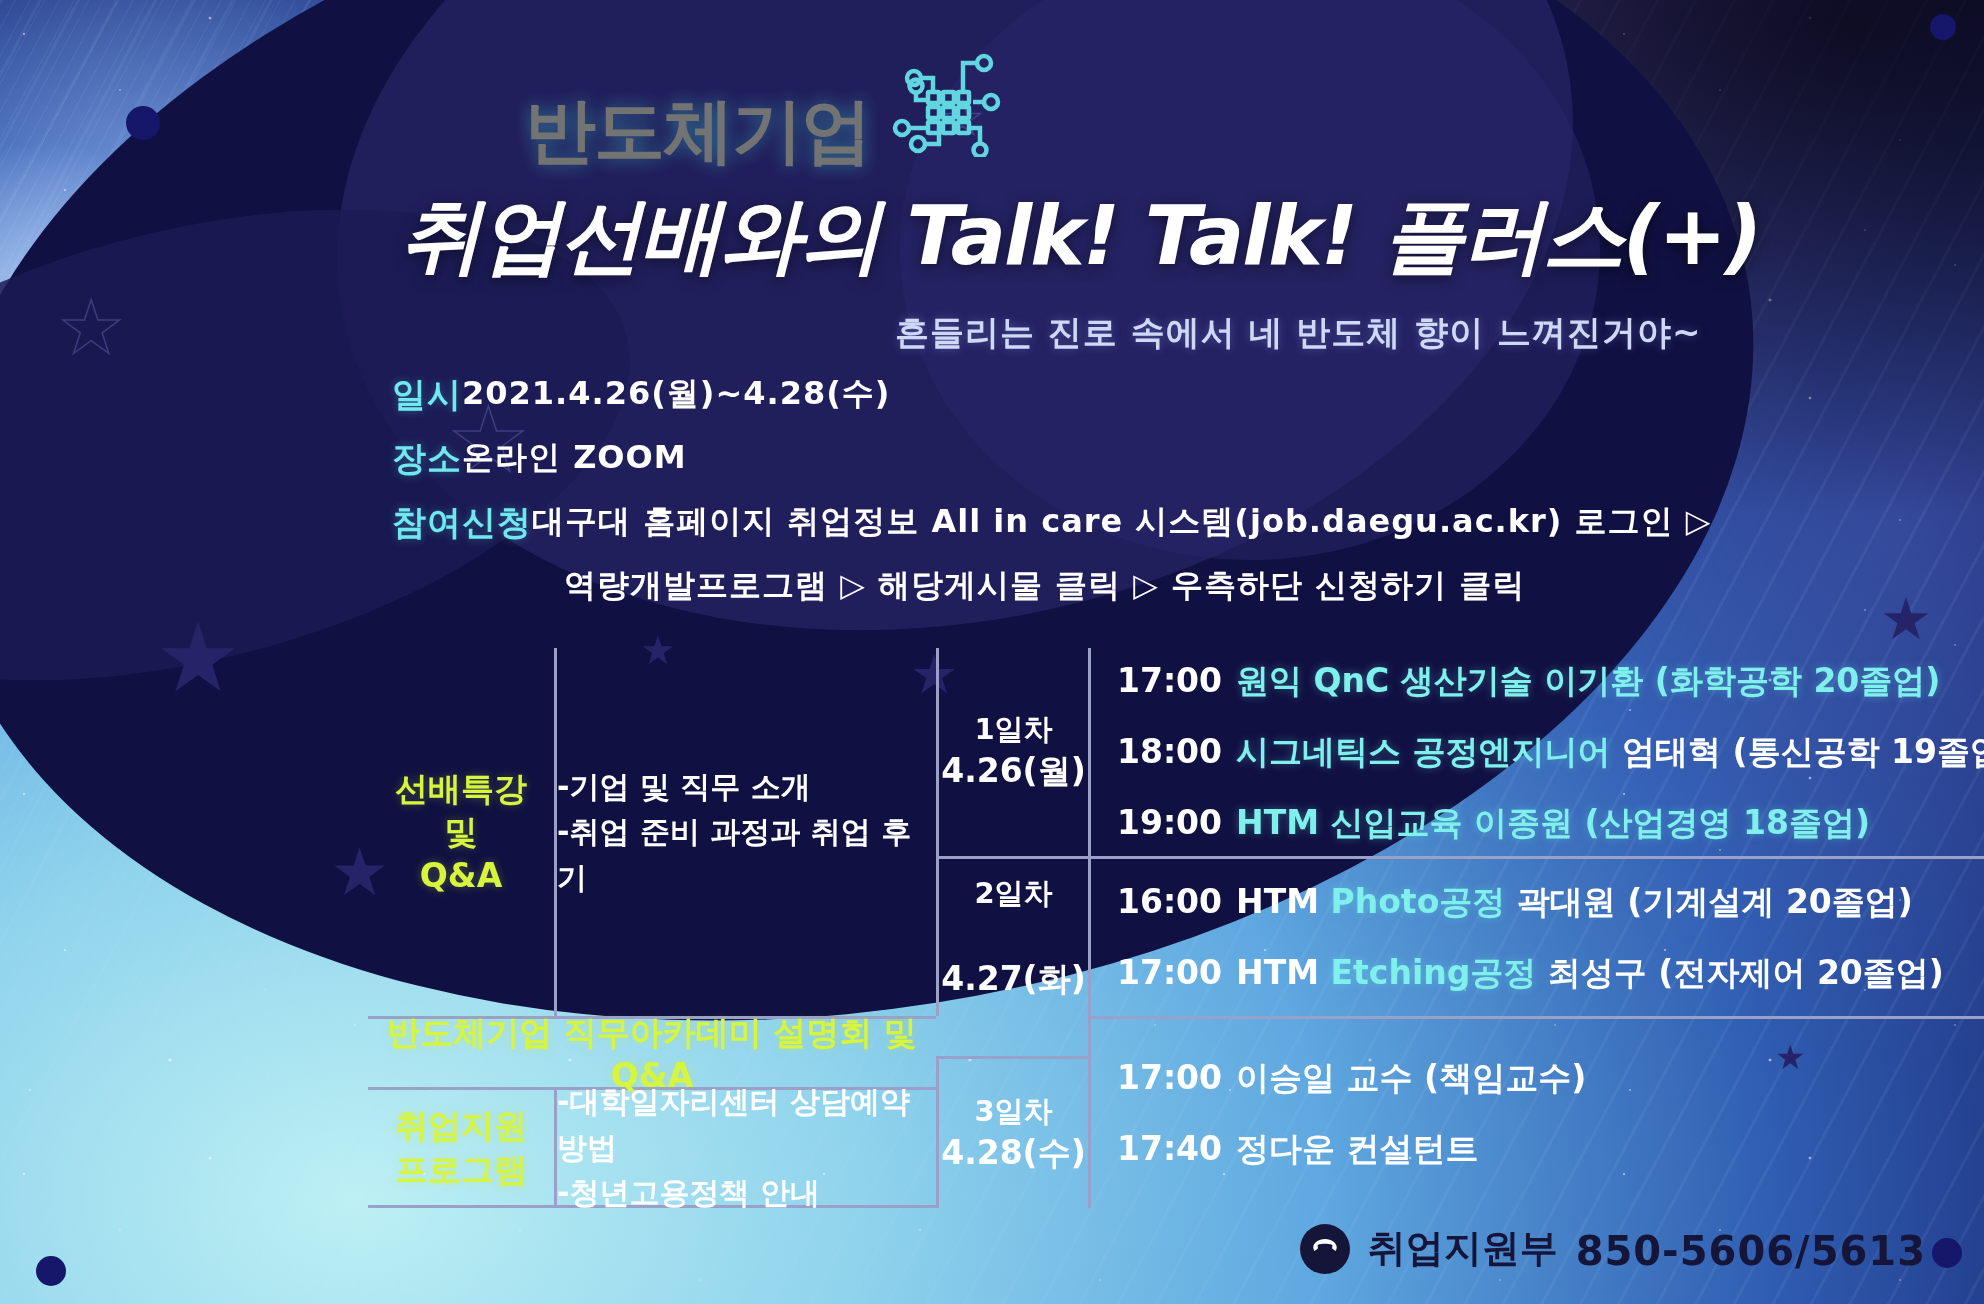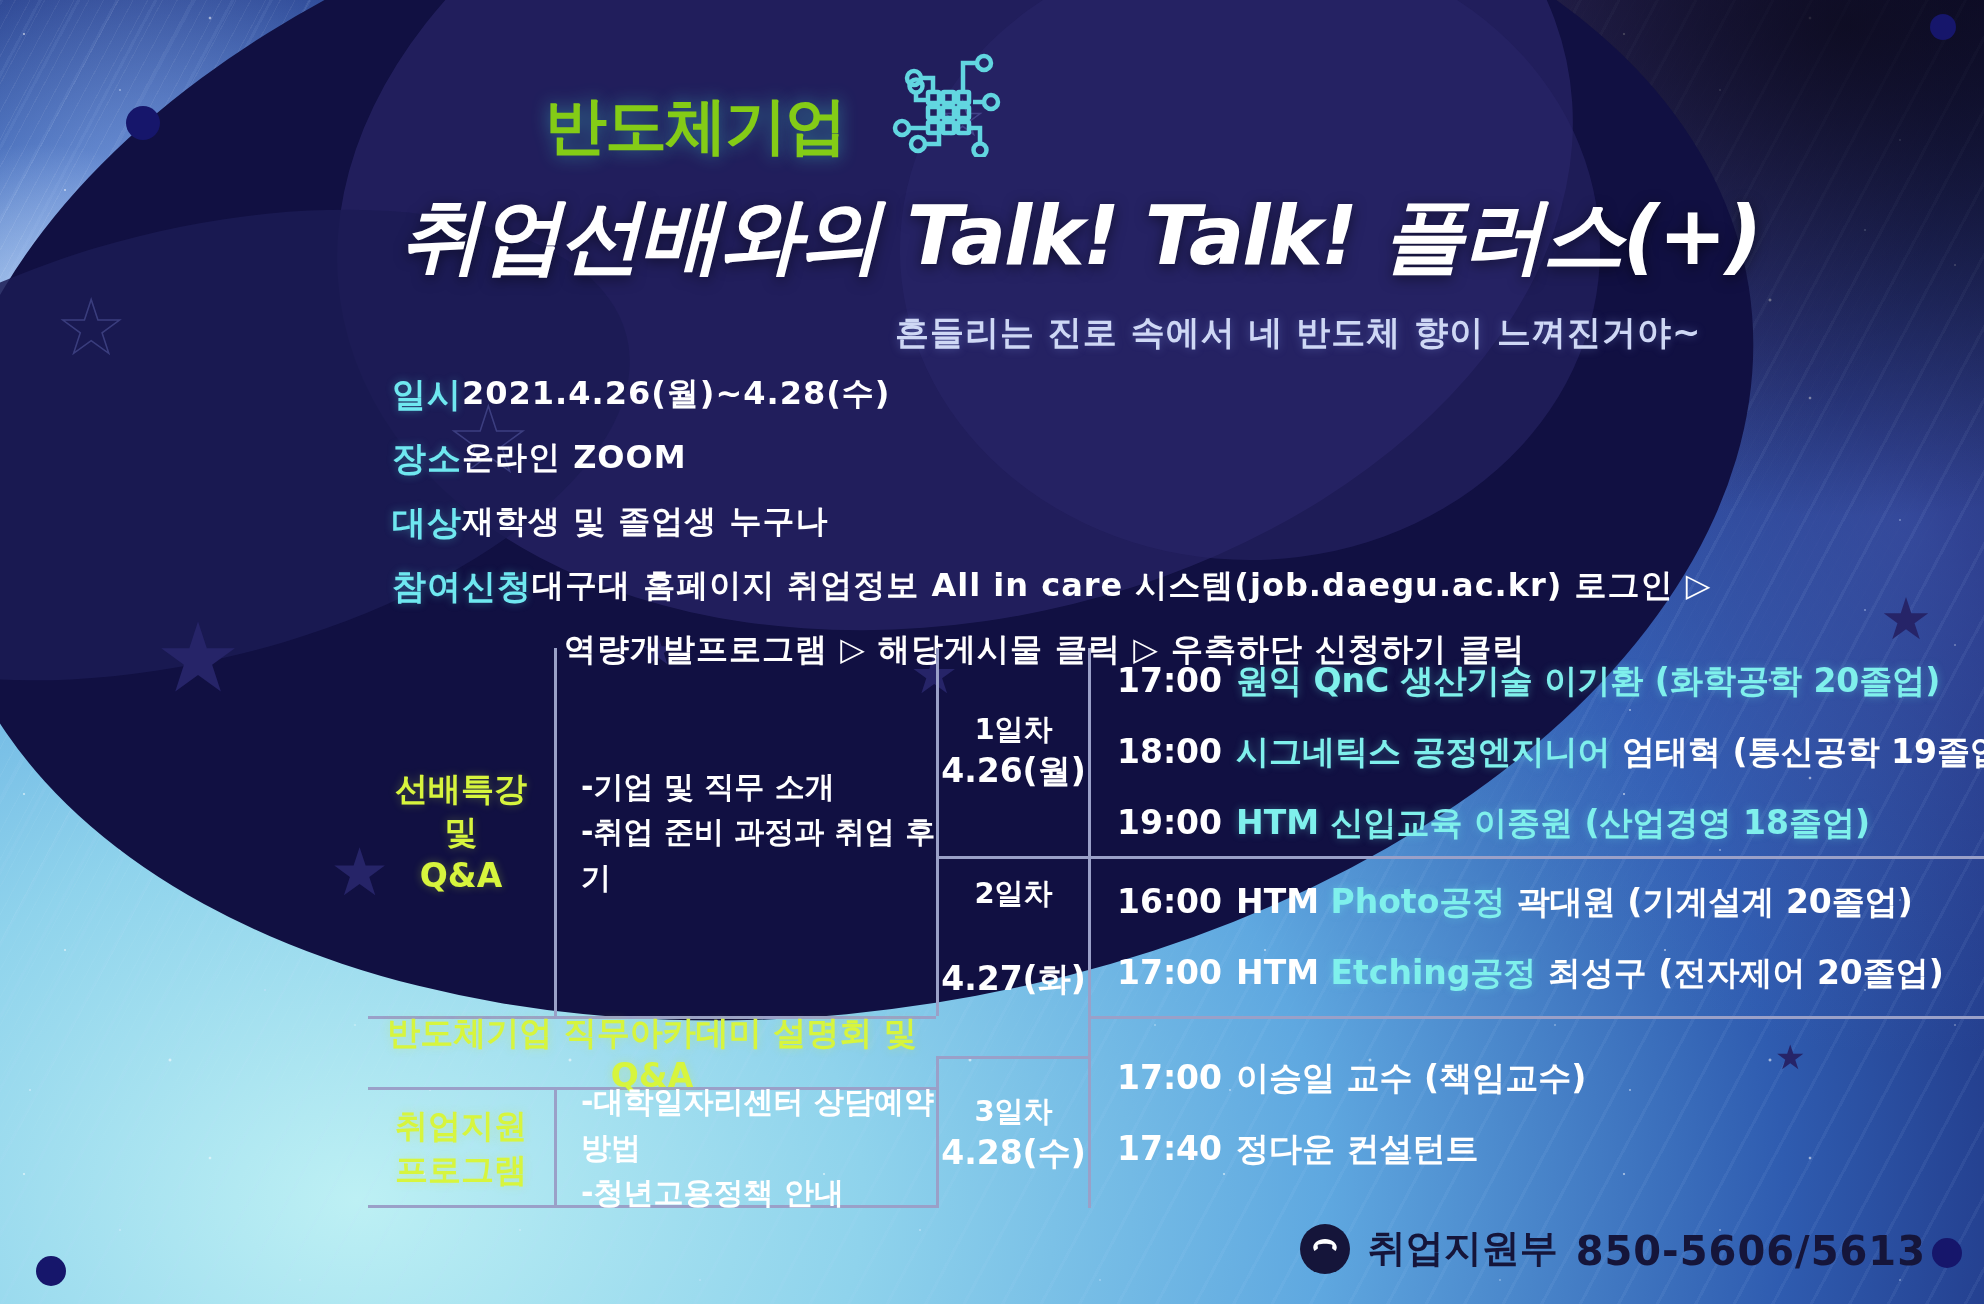--- a/index.html
+++ b/index.html
@@ -102,23 +102,23 @@
   
   .deco-star{position:absolute;color:#262468;line-height:1;user-select:none;}
   .outline-star{position:absolute;color:transparent;-webkit-text-stroke:1.5px rgba(120,130,210,.35);line-height:1;}
 
   
   .dot{position:absolute;width:34px;height:34px;border-radius:50%;background:#16166b;}
 
   
   .hdr{position:absolute;left:0;top:0;width:100%;}
   .title-kicker{
-    position:absolute;left:545px;top:84px;
-    font-size:62px;font-weight:800;letter-spacing:-2px;
-    color:#84cc16;
+    position:absolute;left:525px;top:84px;
+    font-size:71px;font-weight:800;letter-spacing:-2px;
+    color:#737373;
     text-shadow:0 0 18px rgba(70,230,220,.45);
   }
   .chip-icon{position:absolute;left:885px;top:45px;}
   .title-main{
     position:absolute;left:400px;top:182px;
     font-size:82px;font-weight:800;letter-spacing:-2px;
     color:#ffffff;
     font-style:italic;
     text-shadow:0 3px 14px rgba(0,0,0,.5);
     white-space:nowrap;
@@ -165,21 +165,20 @@
     align-items:center;text-align:center;
     color:#d7f53d;font-size:33px;font-weight:800;line-height:1.32;
     text-shadow:0 0 10px rgba(200,240,60,.30);
   }
   .cat-wide{
     align-items:center;justify-content:center;text-align:center;
     color:#d7f53d;font-size:33px;font-weight:800;
     text-shadow:0 0 10px rgba(200,240,60,.30);
   }
   .desc{
-    padding-left:24px;
     font-size:30px;font-weight:700;line-height:1.52;color:#ffffff;
   }
   .day{
     align-items:center;text-align:center;line-height:1.34;
   }
   .day-n{font-size:29px;font-weight:700;color:#ffffff;}
   .day-d{font-size:33px;font-weight:700;color:#ffffff;}
   .sessions{justify-content:center;padding-left:26px;gap:26px;}
   .sess{font-size:33px;font-weight:700;white-space:nowrap;}
   .sess .t{color:#ffffff;margin-right:14px;}
@@ -273,24 +272,20 @@
     <div class="info-row">
       <span class="info-label">일시</span>
       <span class="info-value">2021.4.26(월)~4.28(수)</span>
     </div>
 
     <div class="info-row">
       <span class="info-label">장소</span>
       <span class="info-value">온라인 ZOOM</span>
     </div>
 
-    <div class="info-row">
-      <span class="info-label">대상</span>
-      <span class="info-value">재학생 및 졸업생 누구나</span>
-    </div>
 
     <div class="info-row">
       <span class="info-label">참여신청</span>
       <span class="info-value">대구대 홈페이지 취업정보 All in care 시스템(job.daegu.ac.kr) 로그인 ▷</span>
     </div>
     <div class="info-cont">역량개발프로그램 ▷ 해당게시물 클릭 ▷ 우측하단 신청하기 클릭</div>
   </div>
 
   <div class="tbl">
 

